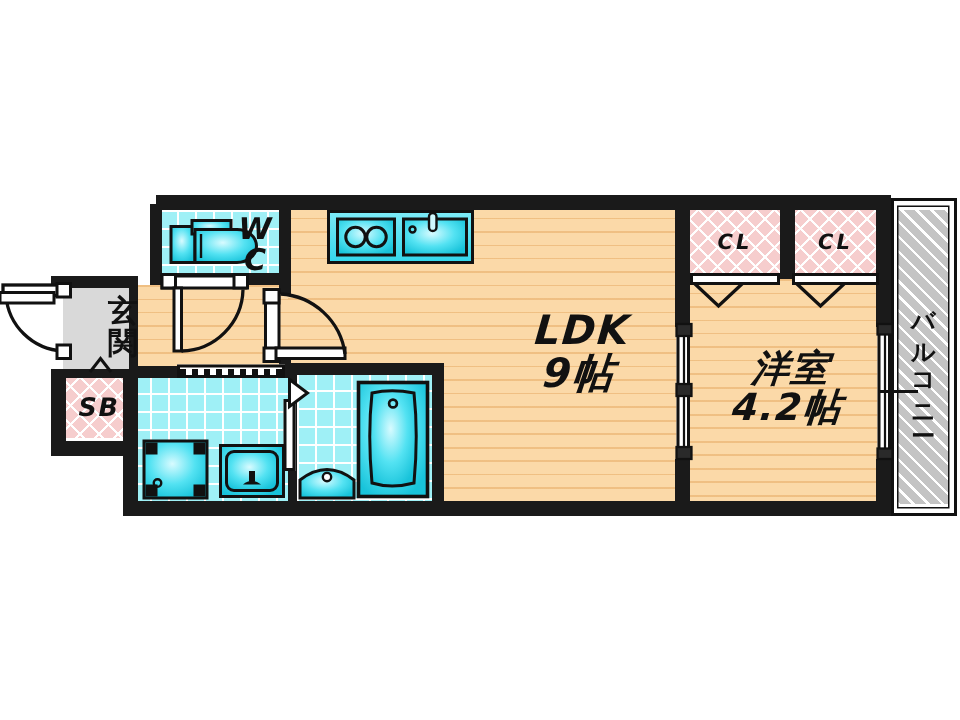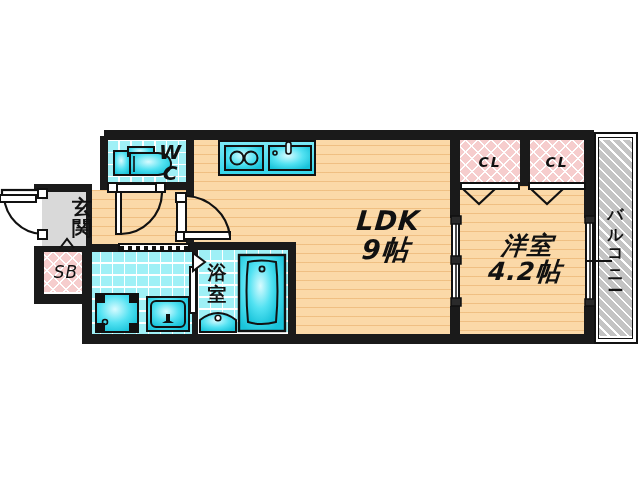--- a/index.html
+++ b/index.html
@@ -41,21 +41,21 @@
   
   .wall{background:#1a1a1a;}
 
   
   .lbl{display:flex;align-items:center;justify-content:center;
        color:#111;font-weight:bold;line-height:1.06;text-align:center;
        white-space:pre-line;}
   .lbl-big{font-size:27px;font-style:italic;letter-spacing:1px;
            transform:skewX(-5deg);}
   .lbl-jp{font-size:20px;font-weight:bold;}
-  .lbl-sm{font-size:15px;font-weight:normal;text-align:right;}
+  .lbl-sm{font-size:15px;font-weight:bold;text-align:right;}
   .lbl-cl{font-size:14px;font-weight:bold;letter-spacing:2px;
           font-style:italic;}
   .vert{writing-mode:vertical-rl;text-orientation:upright;
         font-size:16px;font-weight:bold;letter-spacing:3px;}
   svg{display:block;overflow:visible;}
 </style>
 </head>
 <body>
 
 <div id="plan">
@@ -252,22 +252,20 @@
 
   <div class="abs lbl lbl-big" style="left:322px;top:198px;width:130px;height:76px;">LDK
 9帖</div>
 
   <div class="abs lbl lbl-big" style="left:470px;top:222px;width:112px;height:74px;font-size:25px;">洋室
 4.2帖</div>
 
   <div class="abs lbl lbl-jp" style="left:42px;top:204px;width:48px;height:28px;padding-left:32px;">玄関</div>
 
 
-  <div class="abs lbl lbl-jp" style="left:200px;top:258px;width:34px;height:52px;font-size:19px;
-              line-height:1.15;">浴室</div>
 
   <div class="abs lbl lbl-jp" style="left:156px;top:141px;width:28px;height:44px;font-size:20px;
               font-style:italic;line-height:1.05;">W
 C</div>
 
   <div class="abs lbl lbl-sm" style="left:42px;top:259px;width:48px;height:26px;font-size:17px;
               font-style:italic;letter-spacing:1px;">SB</div>
 
   <div class="abs lbl lbl-cl" style="left:460px;top:150px;width:60px;height:24px;">CL</div>
   <div class="abs lbl lbl-cl" style="left:528px;top:150px;width:58px;height:24px;">CL</div>

